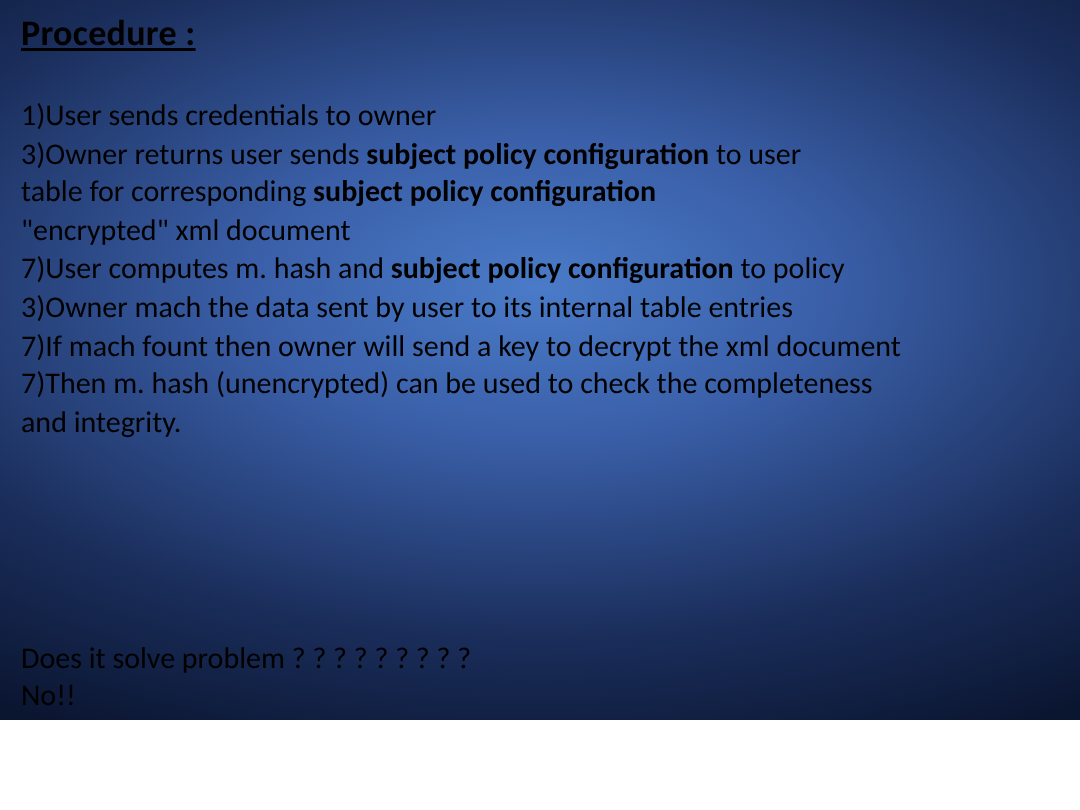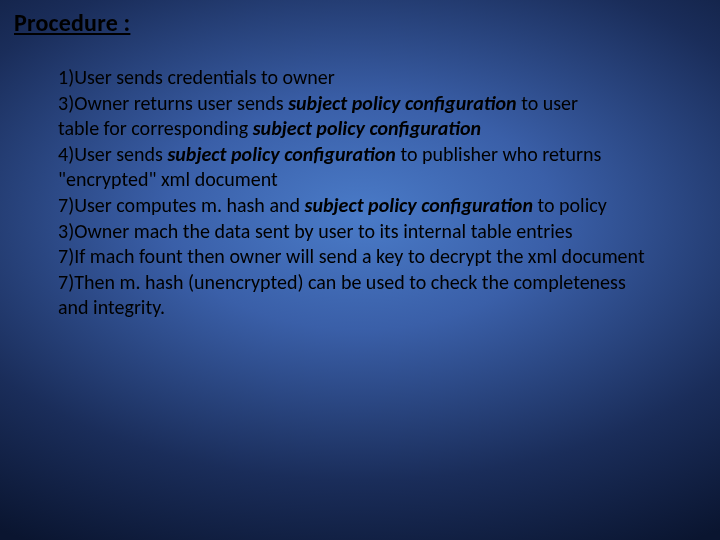--- a/index.html
+++ b/index.html
@@ -4,46 +4,44 @@
 <style>
   html, body {
     margin: 0;
     padding: 0;
     width: 720px;
     height: 540px;
     overflow: hidden;
   }
   .slide {
     width: 720px;
-    height: 540px;
+    height: 480px;
     background: radial-gradient(ellipse 90% 70% at 50% 40%, #4a7bc8 0%, #3a5fa8 30%, #1a2d5a 70%, #0a1530 100%);
     box-sizing: border-box;
     padding: 8px 14px 0 14px;
     font-family: Calibri, Arial, sans-serif;
     color: #000;
     position: relative;
   }
   .title {
     font-size: 24px;
     font-weight: 700;
     text-decoration: underline;
     margin-bottom: 28px;
     letter-spacing: 0.2px;
   }
   .body {
     font-size: 20px;
     line-height: 1.28;
-    margin-left: 44px;
   }
   .line {
     display: block;
   }
   .emph {
     font-weight: 700;
-    font-style: italic;
   }
   .footer {
     position: absolute;
     left: 14px;
     bottom: 2px;
     font-size: 20px;
     line-height: 1.28;
   }
 </style>
 </head>
@@ -57,29 +55,30 @@
     <span class="line">1)User sends credentials to  owner</span>
 
     <span class="line">
       <span>3)Owner returns user sends </span><span class="emph">subject policy configuration</span><span> to user</span>
     </span>
 
     <span class="line">
       <span>table for corresponding    </span><span class="emph">subject policy configuration</span>
     </span>
 
-    <span class="line">
-      <span>4)User sends </span><span class="emph">subject policy configuration</span><span> to publisher who returns</span>
-    </span>
     <span class="line">"encrypted" xml document</span>
 
     <span class="line">
       <span>7)User computes m. hash and </span><span class="emph">subject policy configuration</span><span> to policy</span>
     </span>
 
     <span class="line">3)Owner mach the data sent by user to its internal table entries</span>
     <span class="line">7)If mach fount then owner will send a key to decrypt the xml document</span>
     <span class="line">7)Then m. hash (unencrypted) can be used to check the completeness</span>
     <span class="line">and integrity.</span>
   </div>
 
+  <div class="footer">
+    <span class="line">Does it solve problem ? ? ? ? ? ? ? ? ?</span>
+    <span class="line">No!!</span>
+  </div>
 
 </div>
 
 </body></html>

